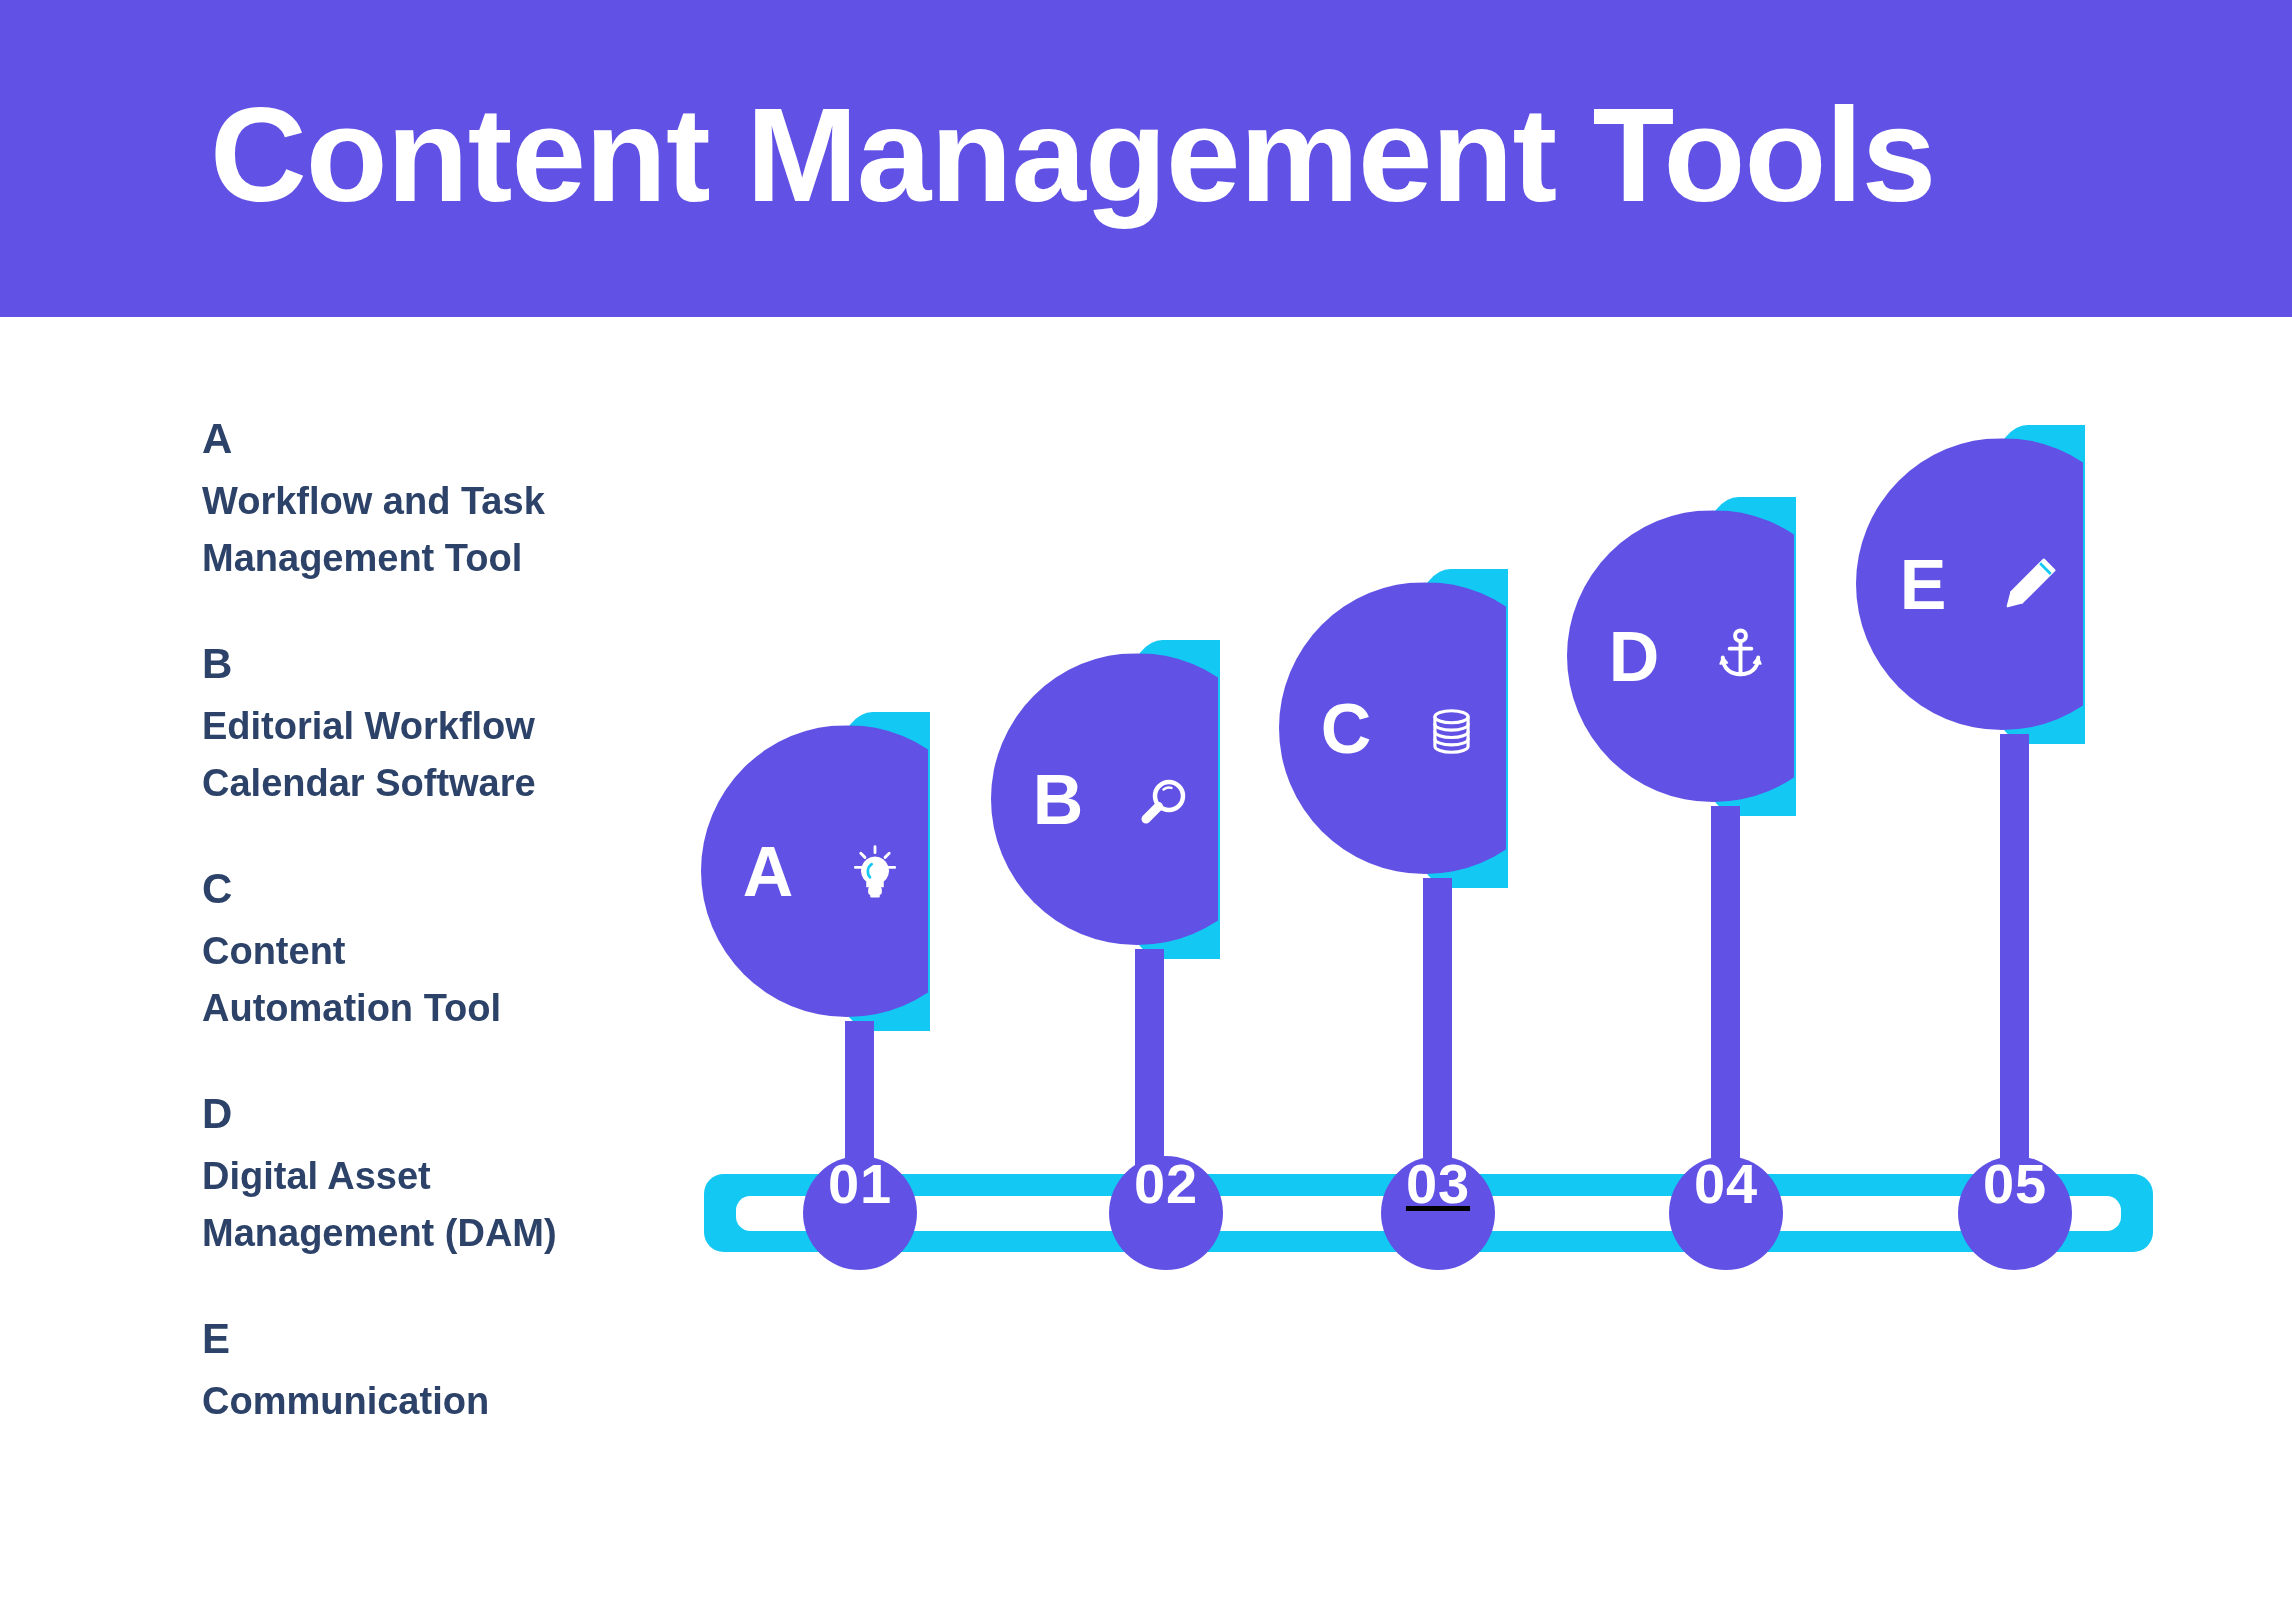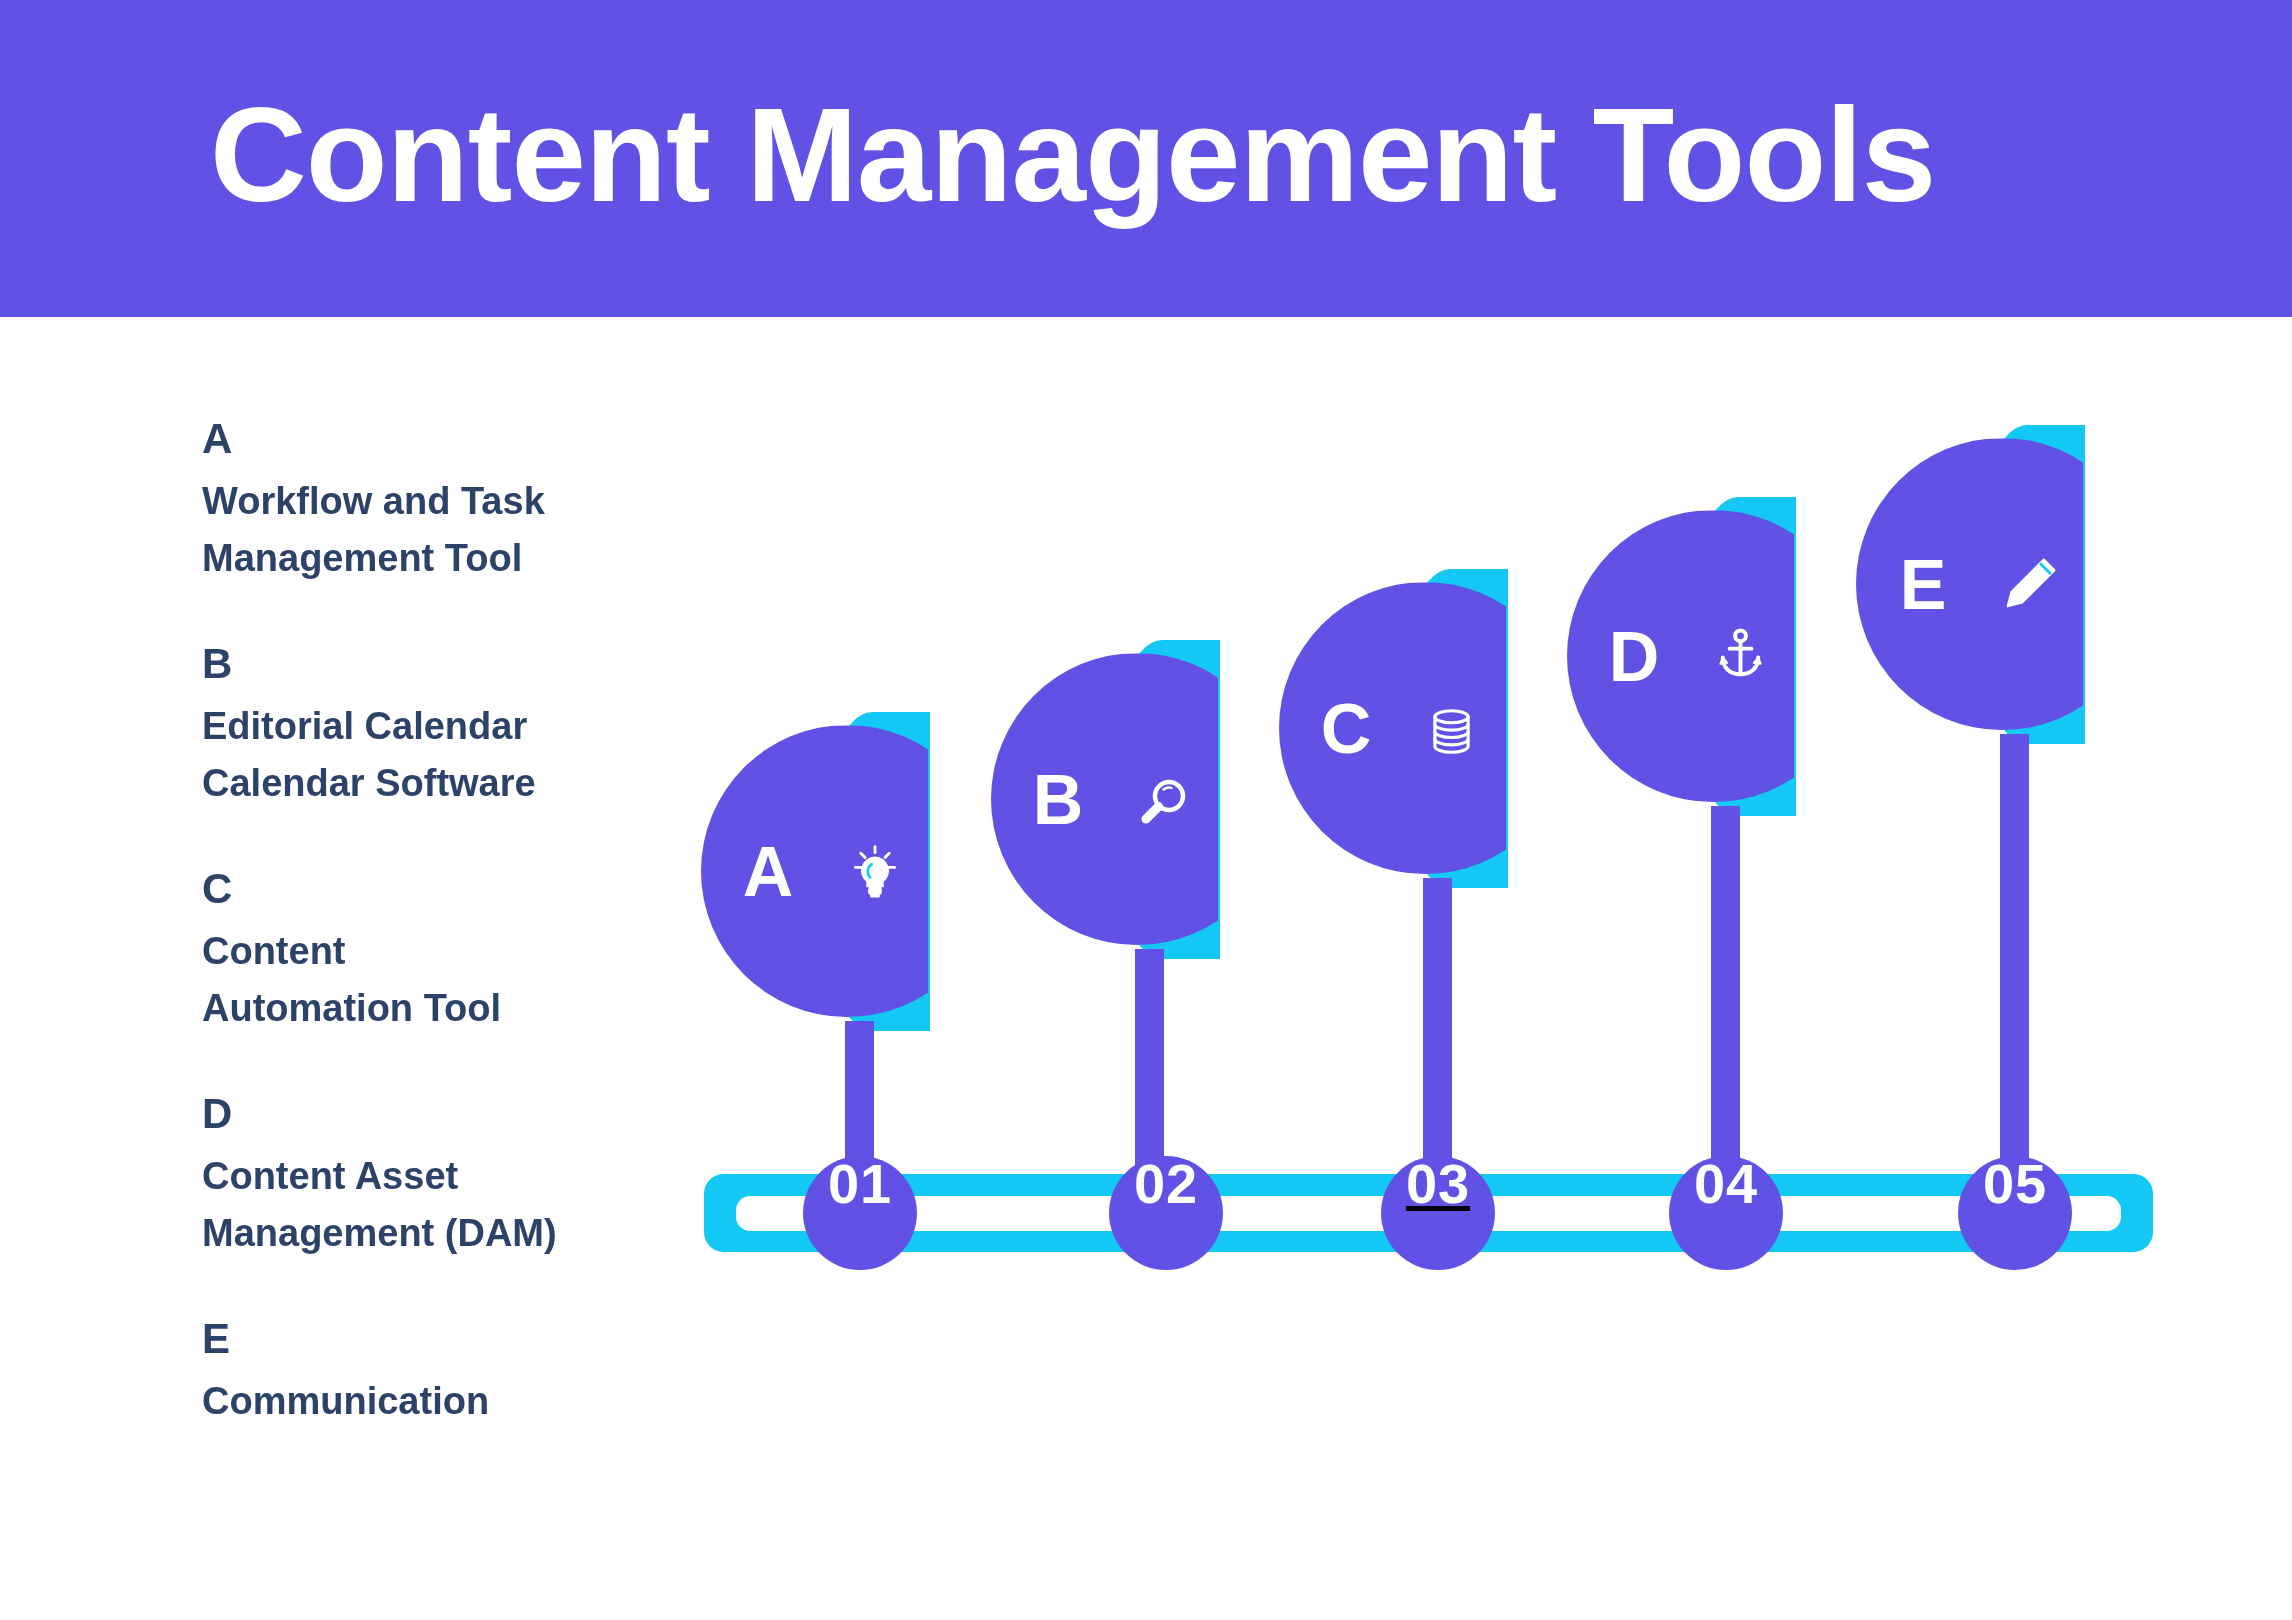--- a/index.html
+++ b/index.html
@@ -103,33 +103,33 @@
   <div class="legend">
 
     <div class="legend-item">
       <div class="legend-letter">A</div>
       <div class="legend-desc">Workflow and Task</div>
       <div class="legend-desc">Management Tool</div>
     </div>
 
     <div class="legend-item">
       <div class="legend-letter">B</div>
-      <div class="legend-desc">Editorial Calendar</div>
+      <div class="legend-desc">Editorial Workflow</div>
       <div class="legend-desc">Calendar Software</div>
     </div>
 
     <div class="legend-item">
       <div class="legend-letter">C</div>
       <div class="legend-desc">Content</div>
       <div class="legend-desc">Automation Tool</div>
     </div>
 
     <div class="legend-item">
       <div class="legend-letter">D</div>
-      <div class="legend-desc">Content Asset</div>
+      <div class="legend-desc">Digital Asset</div>
       <div class="legend-desc">Management (DAM)</div>
     </div>
 
     <div class="legend-item">
       <div class="legend-letter">E</div>
       <div class="legend-desc">Communication</div>
     </div>
 
   </div>
 

